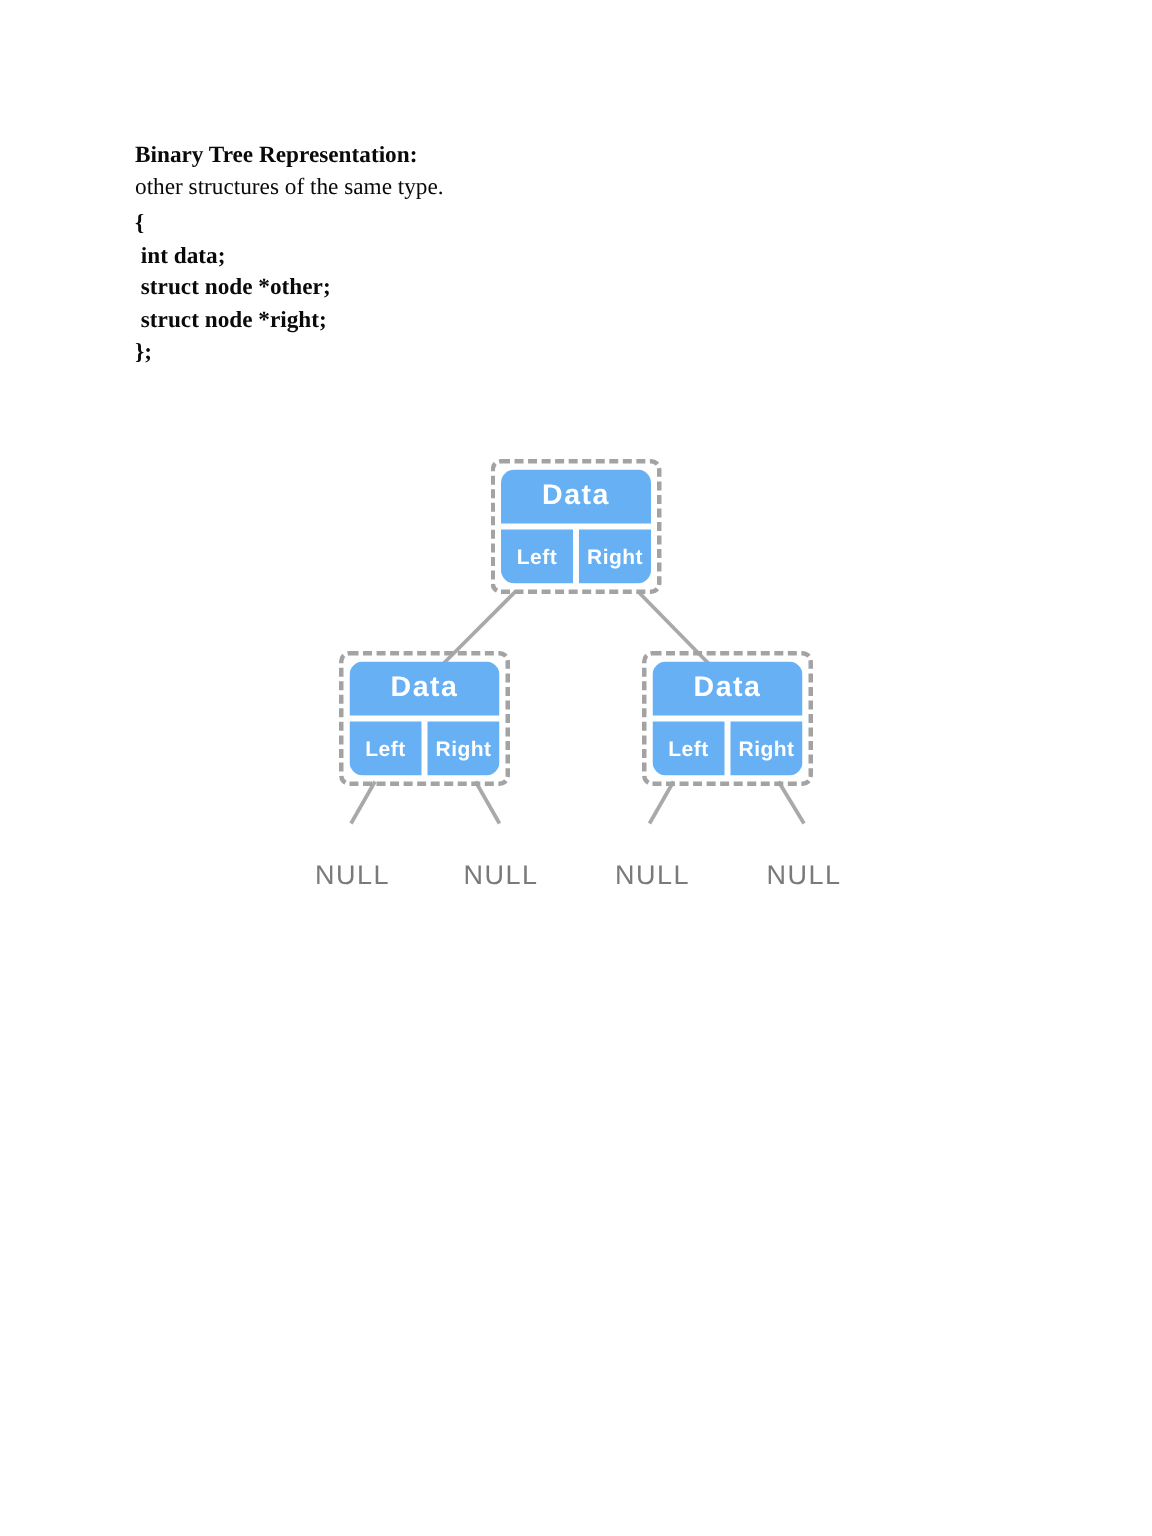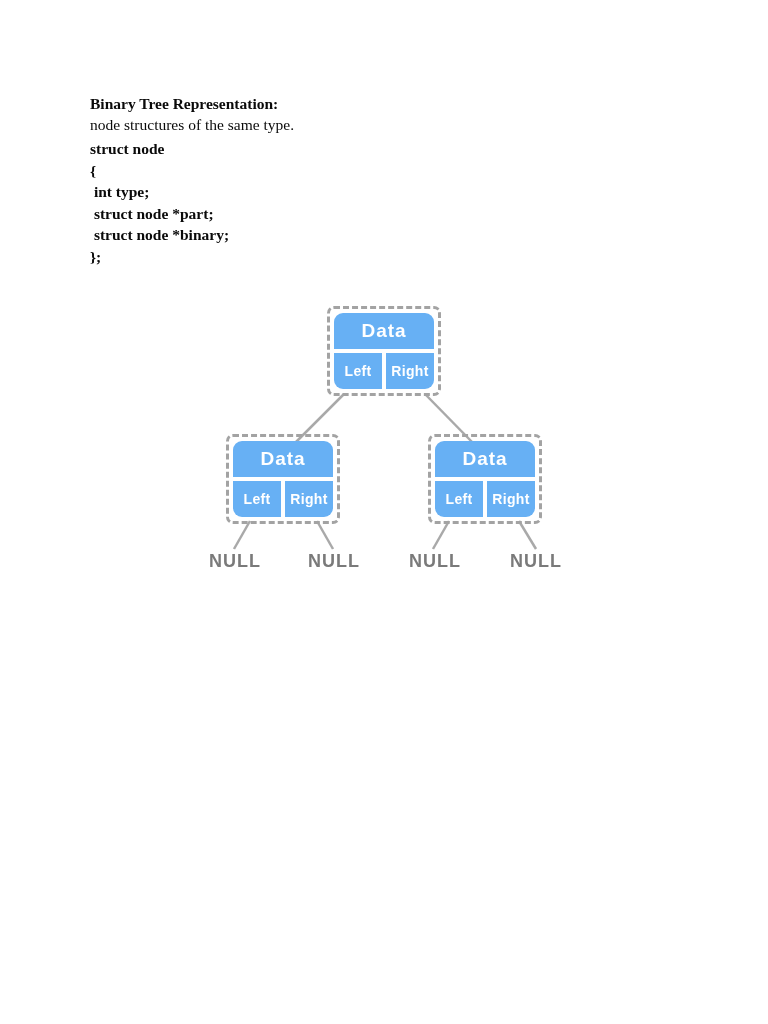--- a/index.html
+++ b/index.html
@@ -87,43 +87,42 @@
     gap: 4px;
   }
   .cell-row .cell {
     flex: 1;
     font-size: 14px;
     letter-spacing: 0.3px;
   }
 
   .null-label {
     position: absolute;
-    top: 551px;
+    top: 573px;
     transform: translateX(-50%);
     font-family: "Liberation Sans", sans-serif;
-    font-weight: bold;
+    font-weight: normal;
     font-size: 18px;
     letter-spacing: 1px;
     color: var(--null-text, #7a7a7a);
   }
 </style>
 </head>
 <body>
 
 <div class="page">
 
   <section class="text-block">
     <div class="heading">Binary Tree Representation:</div>
-    <div class="para-line">node structures of the same type.</div>
+    <div class="para-line">other structures of the same type.</div>
     <div class="code-block">
-      <div class="code-line">struct node</div>
       <div class="code-line">{</div>
-      <div class="code-line"> int type;</div>
-      <div class="code-line"> struct node *part;</div>
-      <div class="code-line"> struct node *binary;</div>
+      <div class="code-line"> int data;</div>
+      <div class="code-line"> struct node *other;</div>
+      <div class="code-line"> struct node *right;</div>
       <div class="code-line">};</div>
     </div>
   </section>
 
   <svg class="connectors" width="768" height="1024" viewBox="0 0 768 1024" aria-hidden="true">
     <line x1="344" y1="394" x2="294" y2="444"></line>
     <line x1="425" y1="394" x2="474" y2="444"></line>
     <line x1="250" y1="521" x2="234" y2="549"></line>
     <line x1="317" y1="521" x2="333" y2="549"></line>
     <line x1="449" y1="521" x2="433" y2="549"></line>

